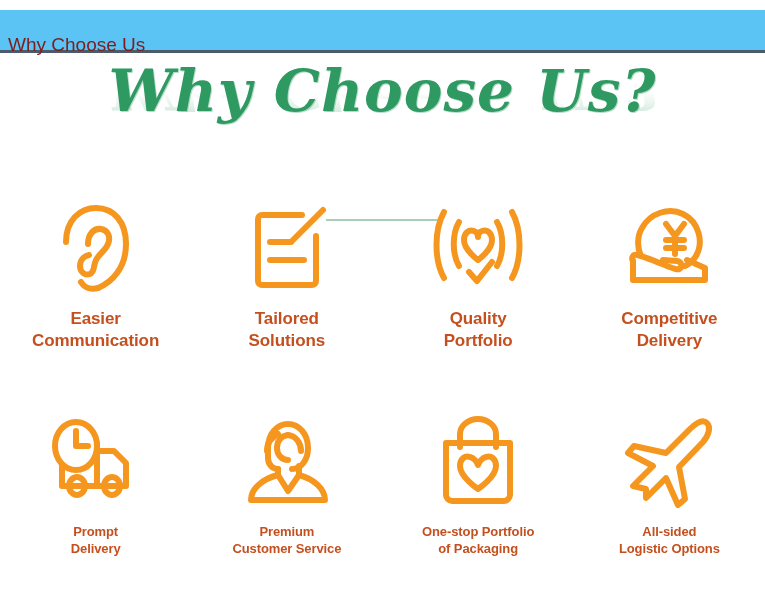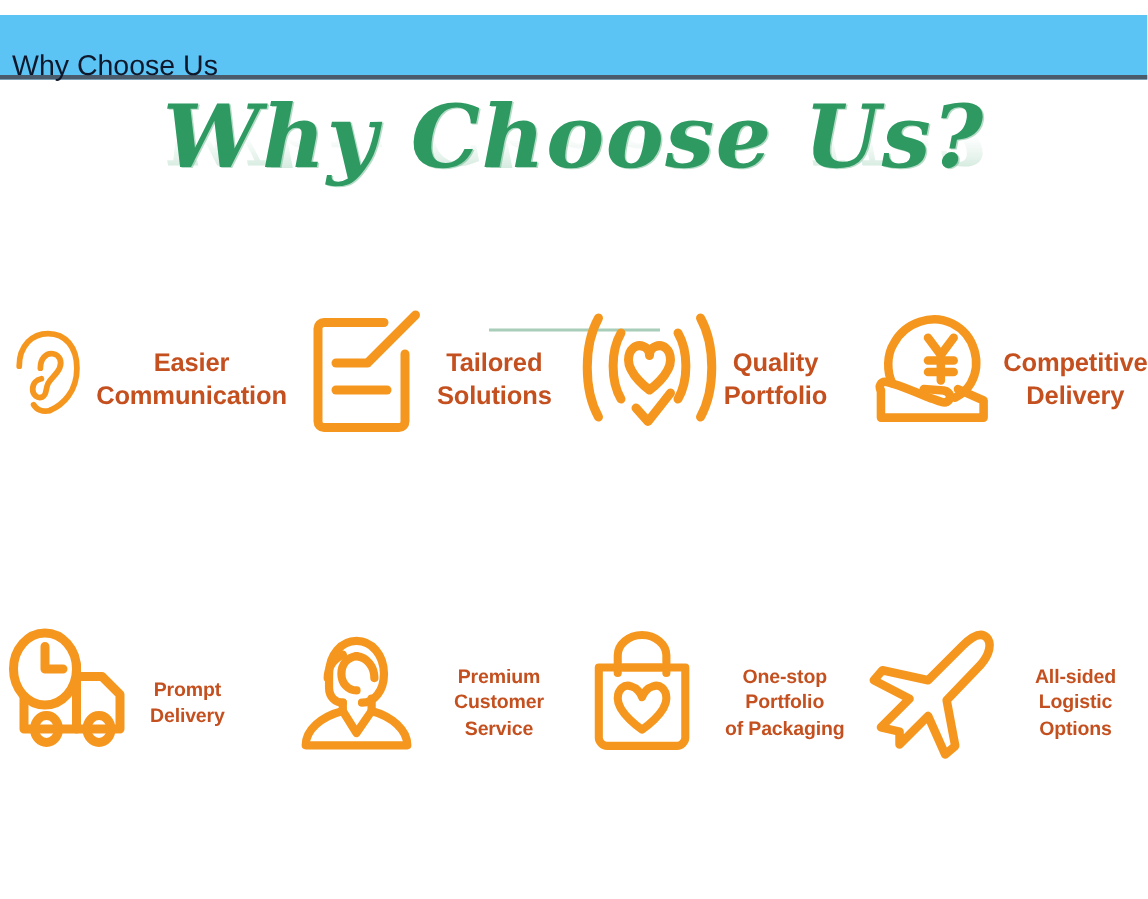--- a/index.html
+++ b/index.html
@@ -23,21 +23,21 @@
     width: 765px;
     height: 43px;
     background: #5BC4F5;
     border-bottom: 3px solid #4A5C6B;
     box-sizing: border-box;
     display: flex;
     align-items: center;
   }
   #title-bar-text {
     font-size: 19px;
-    color: #0f172a;
+    color: #7f1d1d;
     padding-left: 8px;
     letter-spacing: 0px;
     line-height: 1;
     white-space: nowrap;
     margin-top: 29px;
   }
 
   
   #slide {
     position: absolute;
@@ -100,21 +100,21 @@
     left: 0;
     width: 765px;
     display: flex;
   }
   #row-1 { top: 142px; }
   #row-2 { top: 357px; }
 
   .feat-cell {
     width: 191.25px;
     display: flex;
-    flex-direction: row;
+    flex-direction: column;
     align-items: center;
   }
   .feat-icon {
     width: 100px;
     height: 100px;
     display: block;
   }
   .feat-label {
     margin-top: 10px;
     text-align: center;

